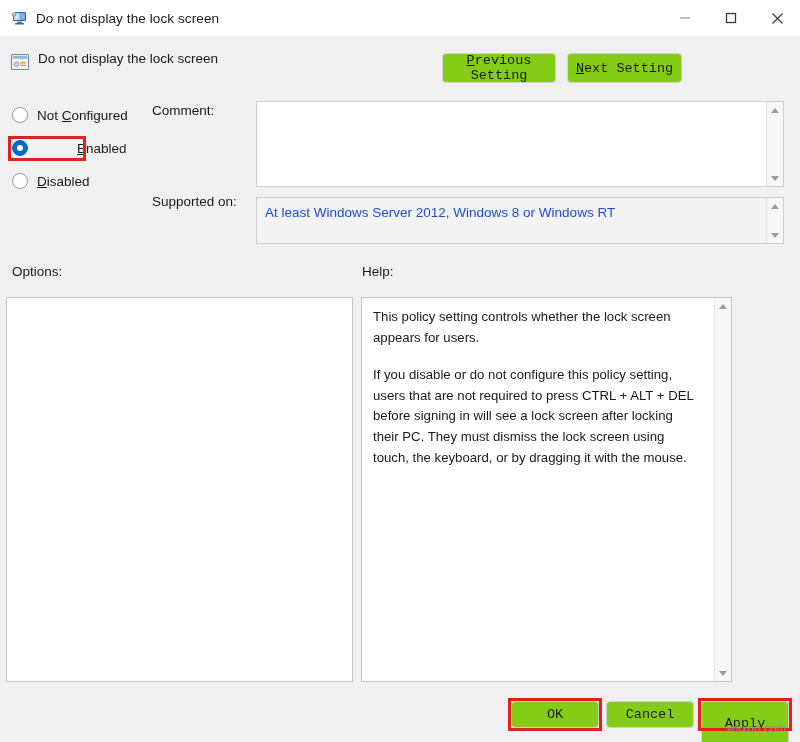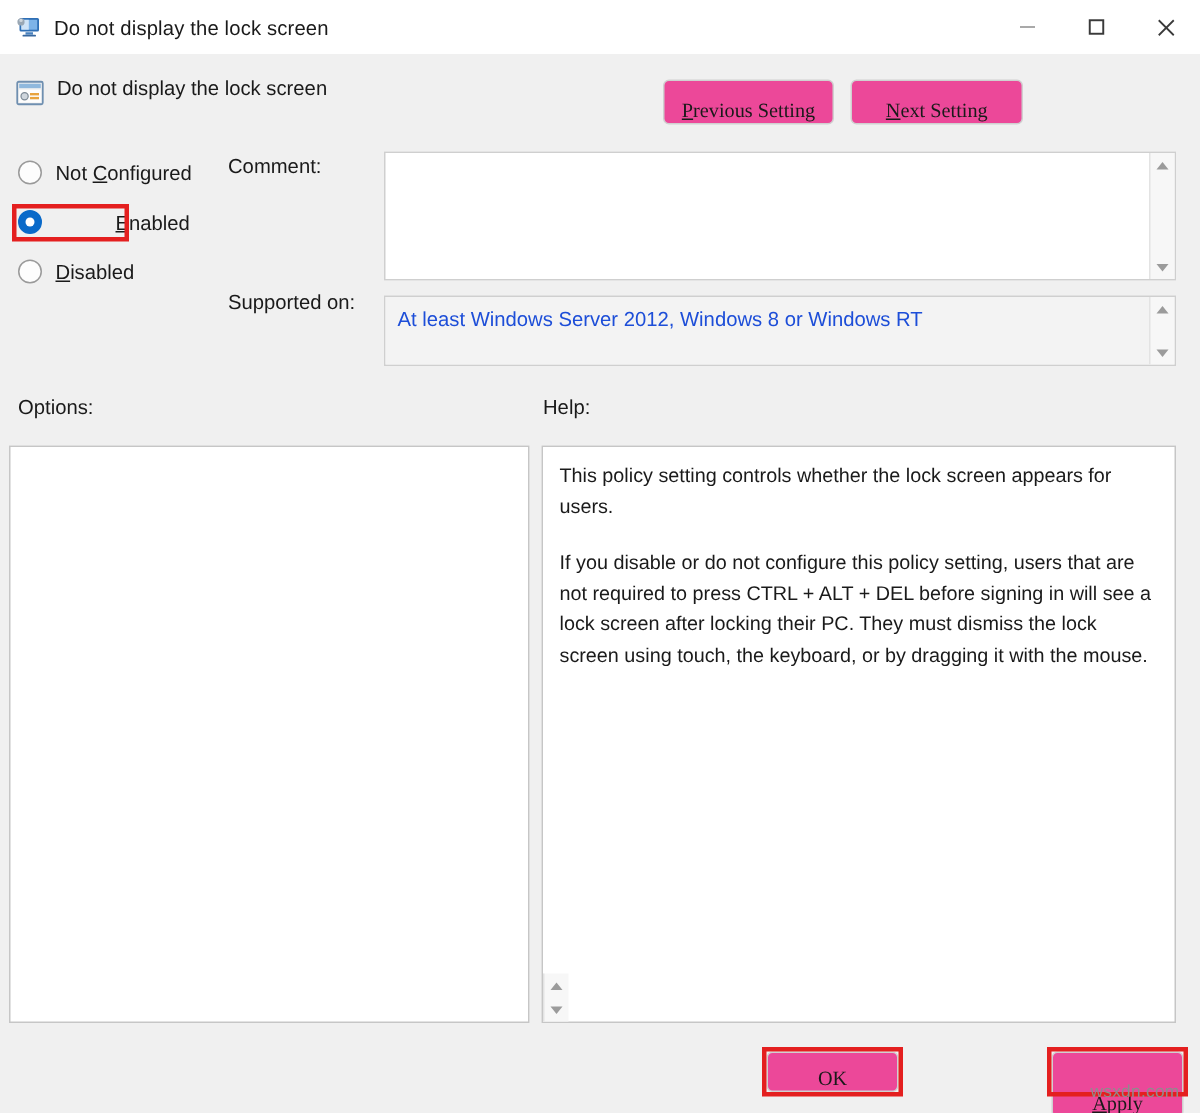--- a/index.html
+++ b/index.html
@@ -63,29 +63,29 @@
     width: 20px; height: 20px;
   }
   .header-title {
     position: absolute;
     left: 38px; top: 51px;
     font-size: 13.5px;
     color: #1a1a1a;
     white-space: nowrap;
   }
   .btn {
-    background: #ec4899;
+    background: #84cc16;
     border: 1px solid #d0d0d0;
     border-radius: 4px;
-    font-family: Liberation Serif, serif;
+    font-family: Liberation Mono, monospace;
     font-size: 13.5px;
     color: #1a1a1a;
     cursor: default;
     display: flex;
-    align-items: flex-end;
+    align-items: center;
     justify-content: center;
     box-sizing: border-box;
     padding: 0;
   }
   .btn-prev {
     position: absolute;
     left: 442px; top: 53px;
     width: 114px; height: 30px;
   }
   .btn-next {
@@ -206,21 +206,21 @@
 
   
   .pane {
     position: absolute;
     border: 1px solid #c6c6c6;
     box-sizing: border-box;
     background: #ffffff;
     display: flex;
   }
   .pane-options { left: 6px; top: 297px; width: 347px; height: 385px; }
-  .pane-help { left: 361px; top: 297px; width: 423px; height: 385px; flex-direction: column; }
+  .pane-help { left: 361px; top: 297px; width: 371px; height: 385px; }
   .help-text {
     flex: 1 1 auto;
     padding: 9px 12px 9px 11px;
     font-size: 13.2px;
     line-height: 1.58;
     color: #1a1a1a;
     overflow: hidden;
   }
   .help-text p { margin: 0 0 16px 0; }
   .help-text p:last-child { margin-bottom: 0; }
@@ -361,20 +361,23 @@
       <span class="sbar-track"></span>
       <span class="sbtn">
           <span class="arrow-down"></span>
         </span>
     </div>
   </div>
 
   <button class="btn btn-ok">
     <span>OK</span>
   </button>
+  <button class="btn btn-cancel">
+    <span>Cancel</span>
+  </button>
   <button class="btn btn-apply">
     <span><span class="accel">A</span><span>pply</span></span>
   </button>
 
   <div class="annot annot-ok"></div>
   <div class="annot annot-apply"></div>
 
   <div class="watermark">wsxdn.com</div>
 
 </div>

